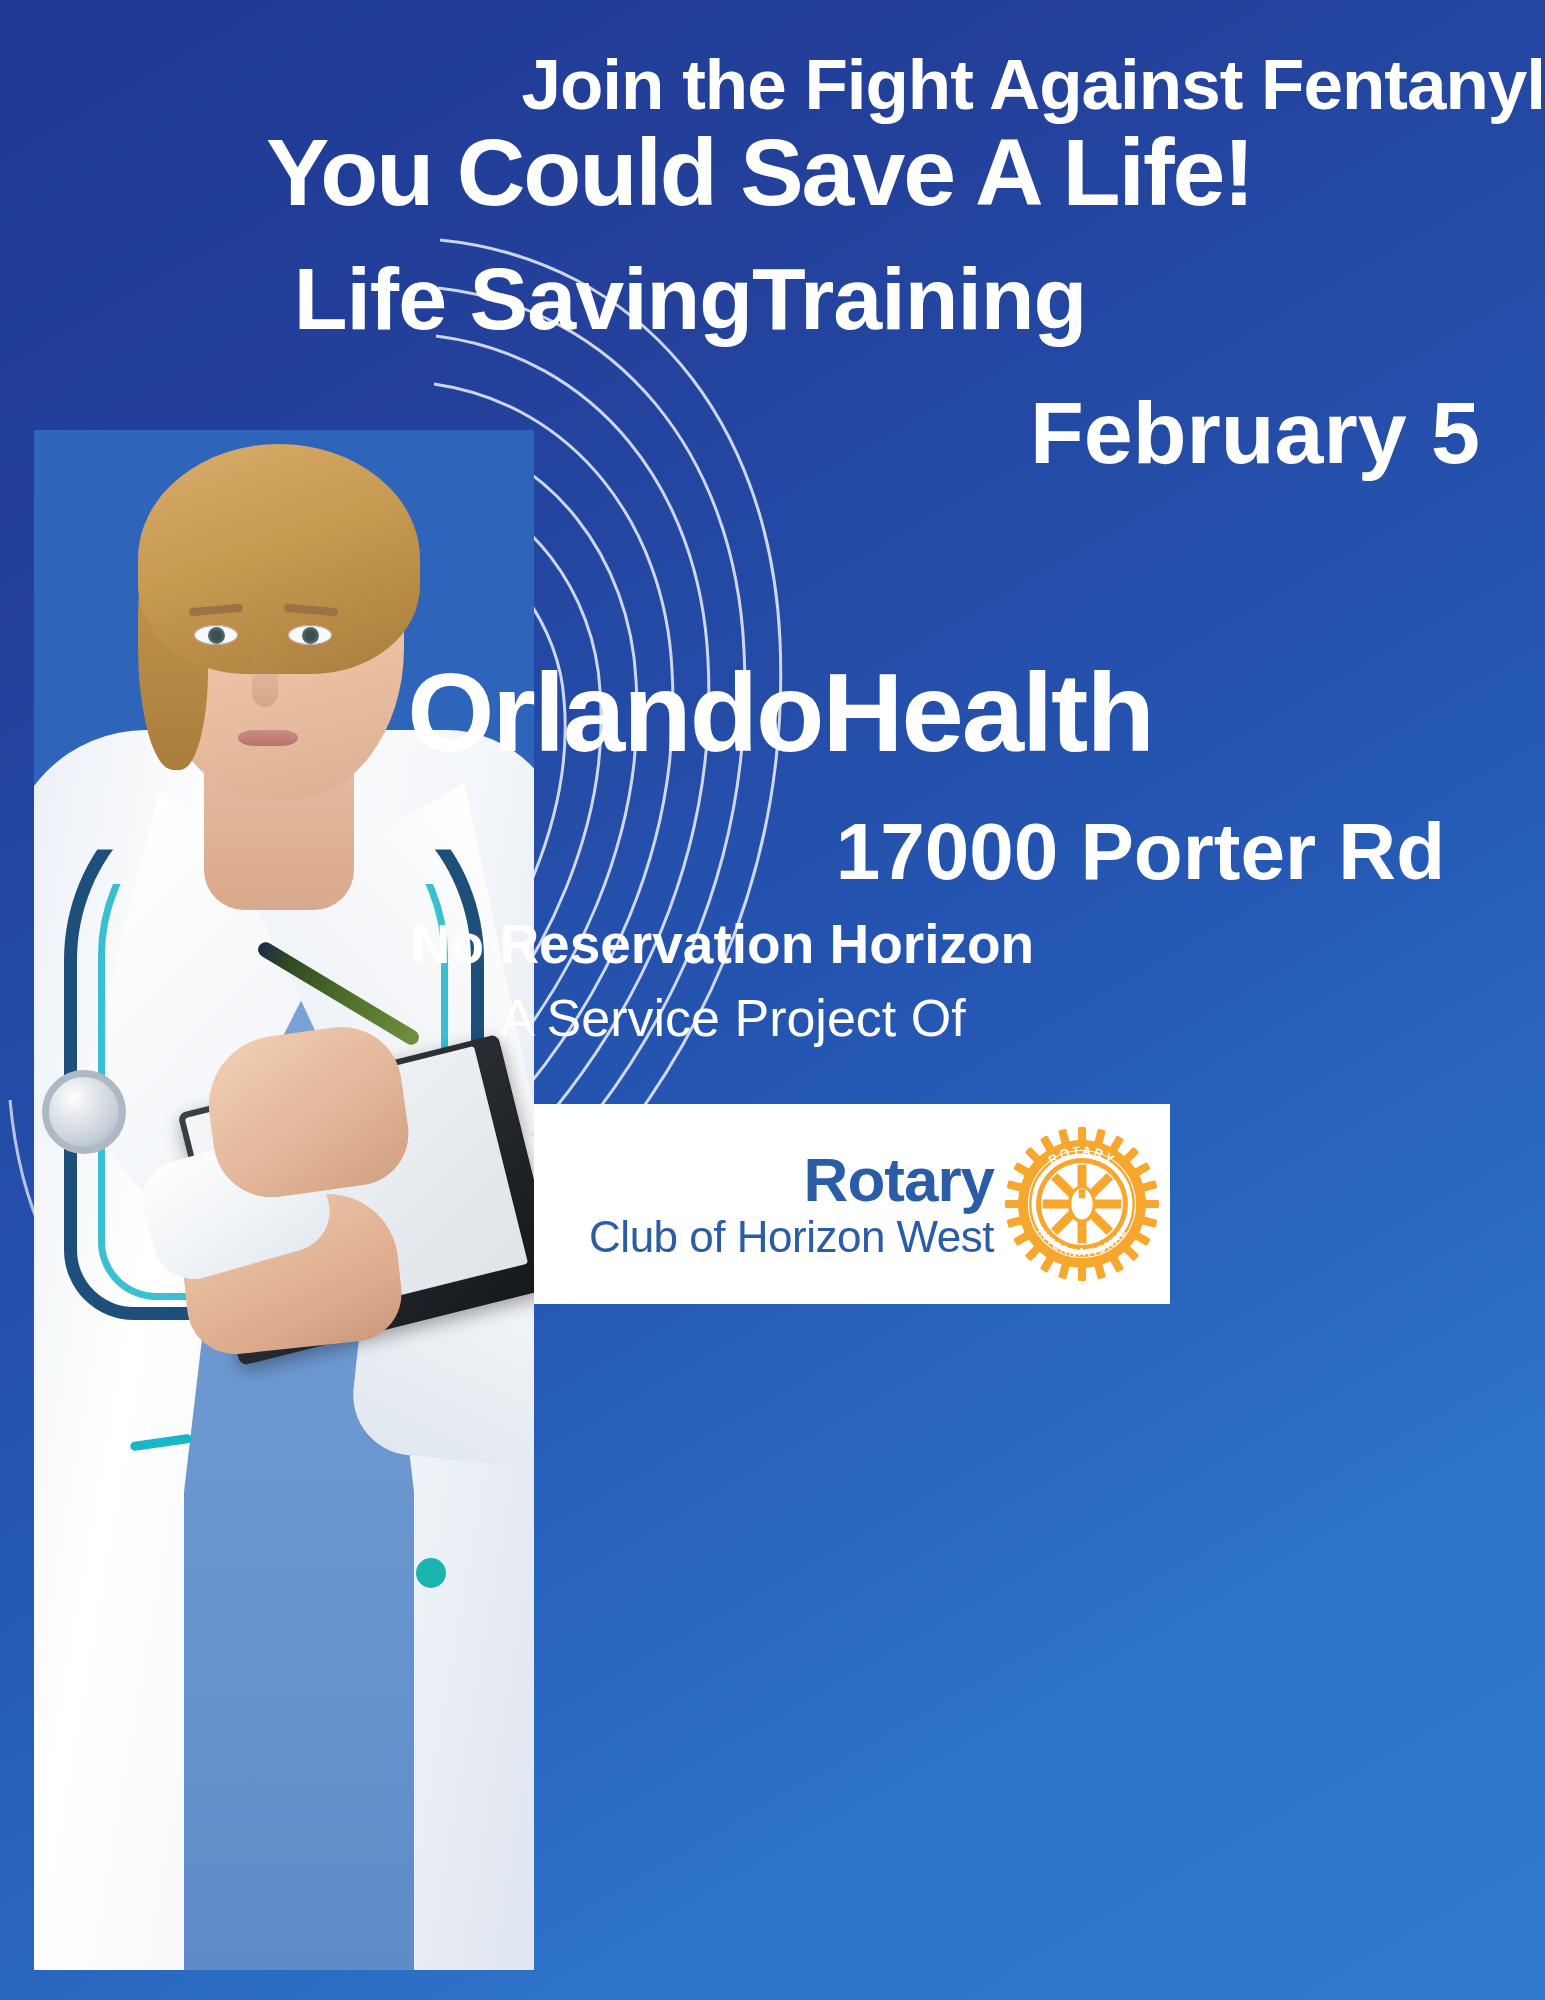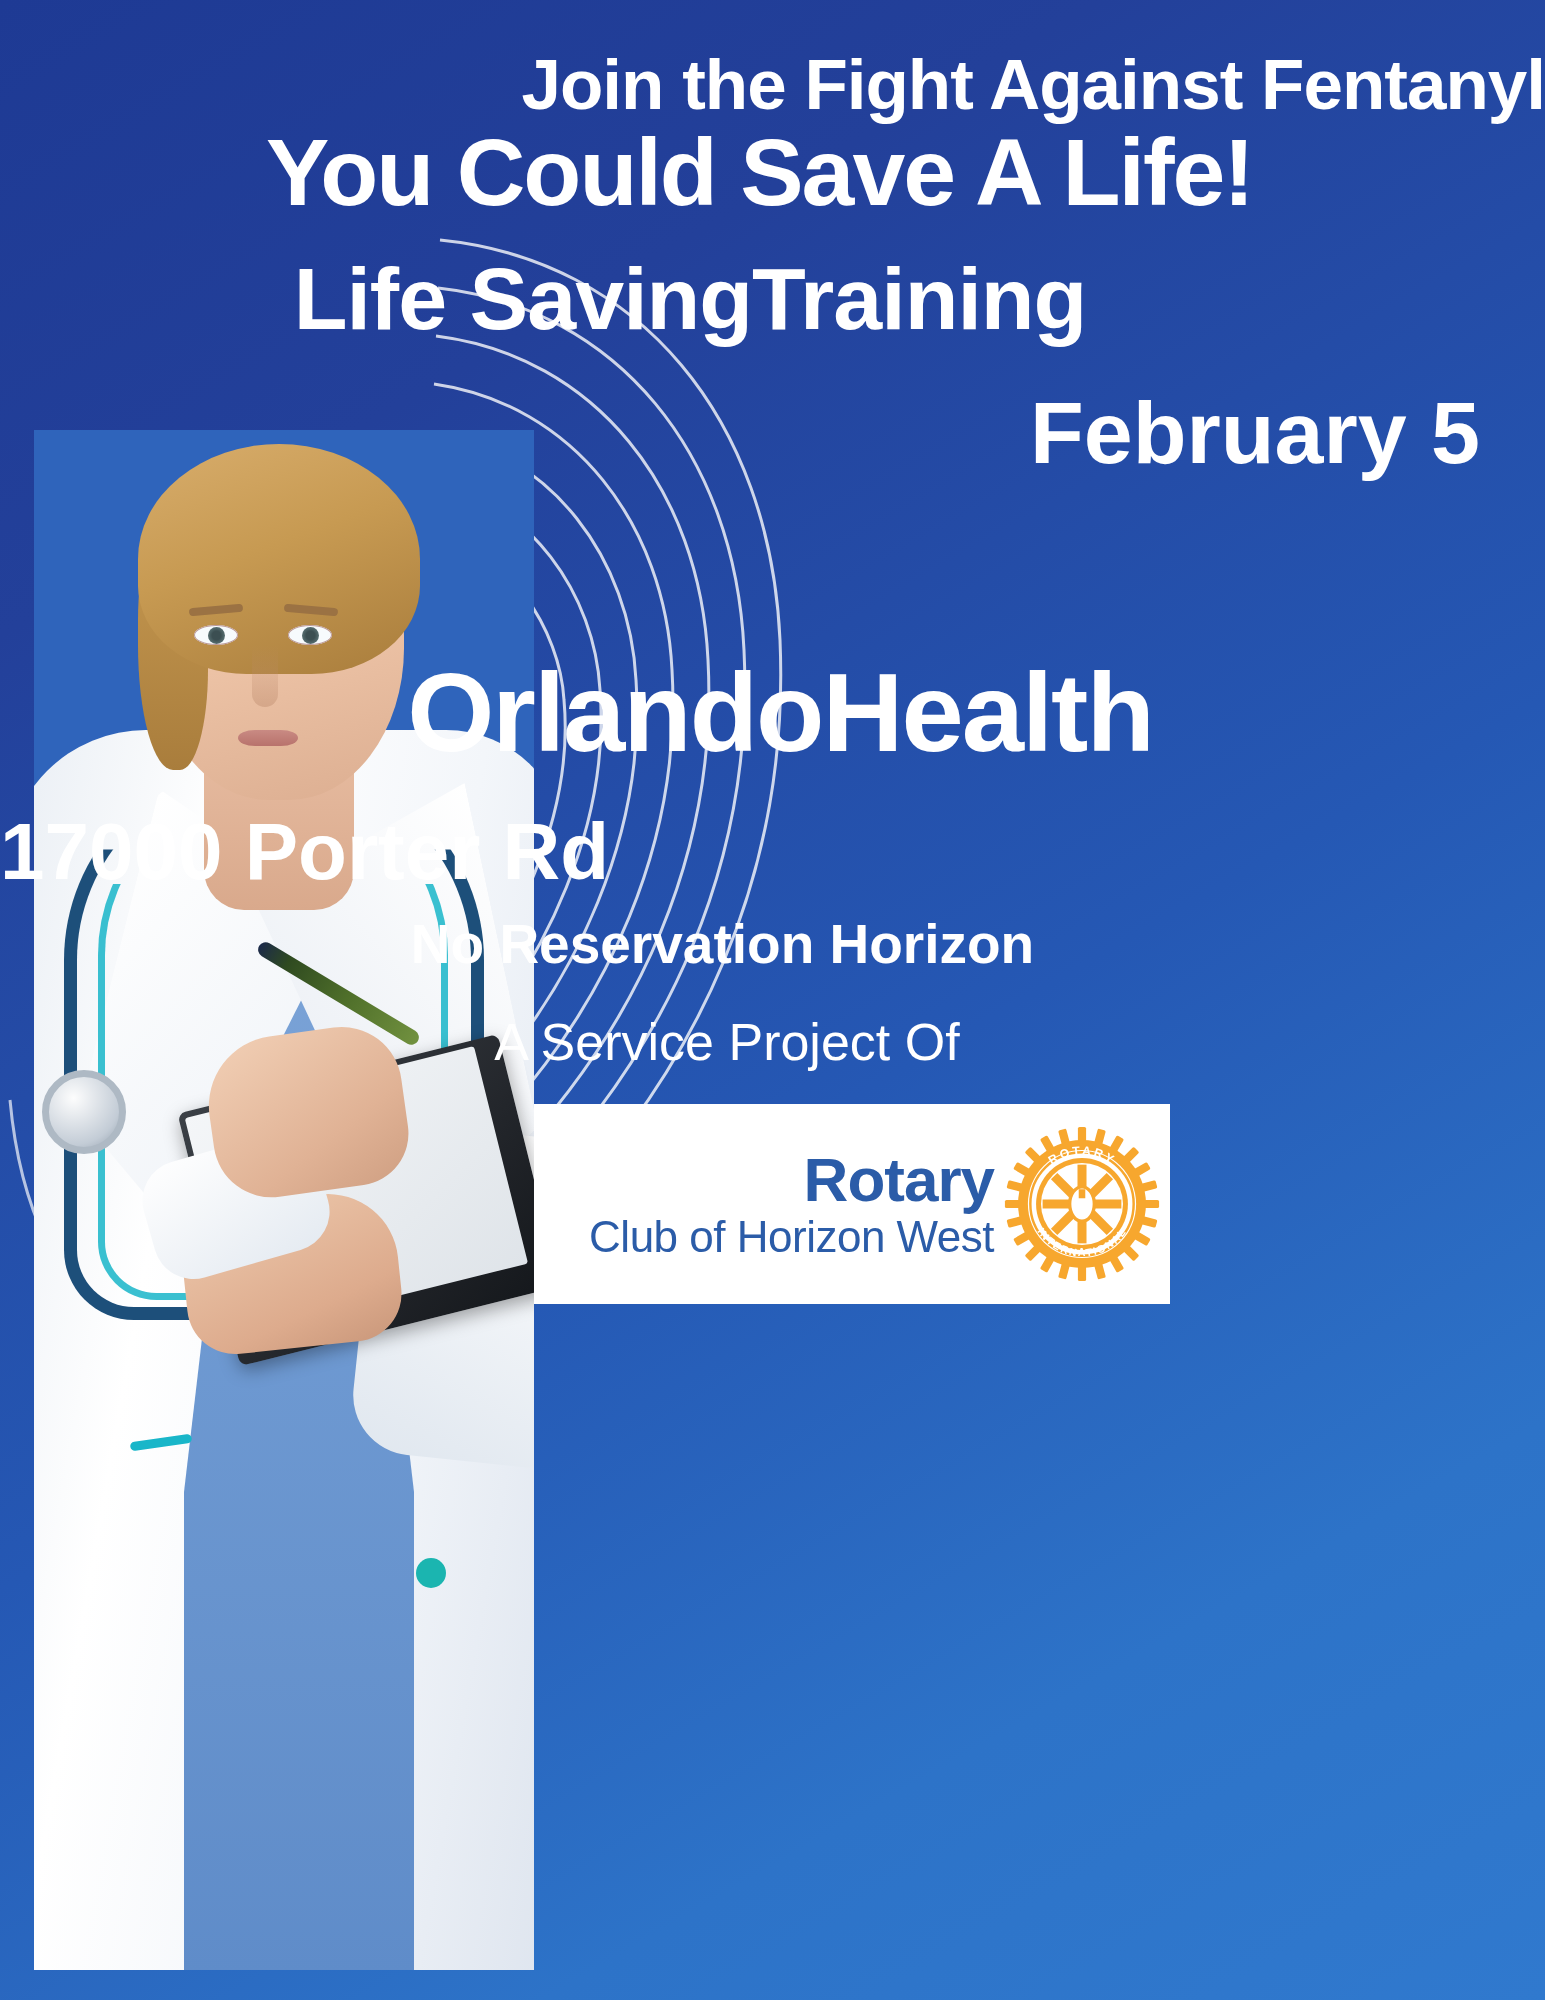--- a/index.html
+++ b/index.html
@@ -238,32 +238,32 @@
     text-align:center;
     font-size:88px; font-weight:bold;
   }
   .l-venue{
     top:648px; left:0; width:1560px;
     text-align:center;
     font-size:112px; font-weight:bold; letter-spacing:-2px;
   }
   .l-addr{
     top:806px; left:0; width:1445px;
-    text-align:left;
+    text-align:right;
     font-size:80px; font-weight:bold;
   }
   .l-resv{
     top:912px; left:0; width:1445px;
     text-align:center;
     font-size:55px; font-weight:bold;
   }
   .l-serv{
-    top:988px; left:12px; width:1430px;
-    text-align:center;
-    font-size:52px; font-weight:normal;margin-top:24px;
+    top:988px; left:18px; width:1430px;
+    text-align:center;
+    font-size:52px; font-weight:normal;
   }
   .l-narcan{
     top:1368px; left:0; width:1480px;
     text-align:center;
     font-size:64px; font-weight:bold;
   }
 
   
   .rotary-card{
     position:absolute;

